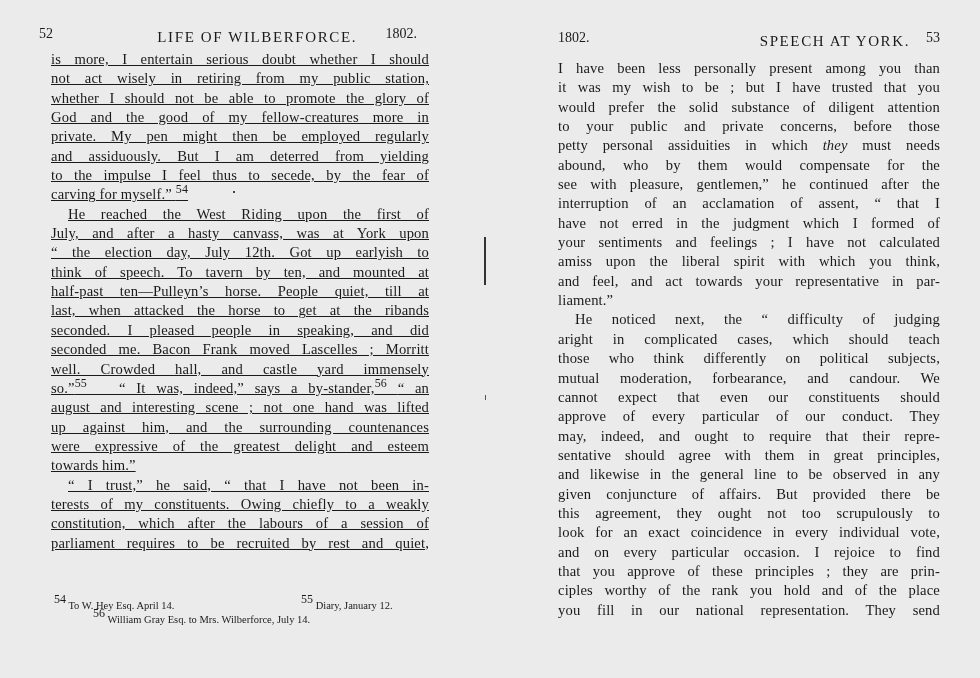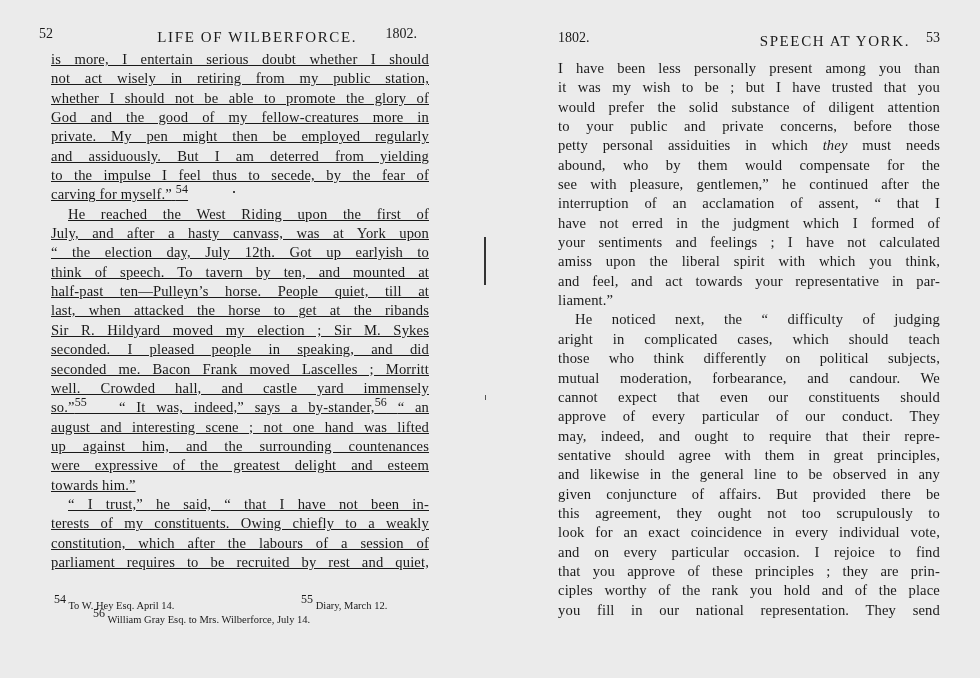--- a/index.html
+++ b/index.html
@@ -142,39 +142,38 @@
     <span class="line">private. My pen might then be employed regularly</span>
     <span class="line">and assiduously. But I am deterred from yielding</span>
     <span class="line">to the impulse I feel thus to secede, by the fear of</span>
     <span class="line last"><span>carving for myself.”</span> <sup class="fn">54</sup></span>
     <span class="line indent">He reached the West Riding upon the first of</span>
     <span class="line">July, and after a hasty canvass, was at York upon</span>
     <span class="line">“ the election day, July 12th. Got up earlyish to</span>
     <span class="line">think of speech. To tavern by ten, and mounted at</span>
     <span class="line">half-past ten—Pulleyn’s horse. People quiet, till at</span>
     <span class="line">last, when attacked the horse to get at the ribands</span>
-    <span class="line">Sir R. Hildyard moved my election ; Sir M. Sykes</span>
     <span class="line">seconded. I pleased people in speaking, and did</span>
     <span class="line">seconded me. Bacon Frank moved Lascelles ; Morritt</span>
     <span class="line">well. Crowded hall, and castle yard immensely</span>
     <span class="line"><span>so.”</span><sup class="fn">55</sup> &nbsp; <span>“ It was, indeed,” says a by-stander,</span><sup class="fn">56</sup> <span>“ an</span></span>
     <span class="line">august and interesting scene ; not one hand was lifted</span>
     <span class="line">up against him, and the surrounding countenances</span>
     <span class="line">were expressive of the greatest delight and esteem</span>
     <span class="line last">towards him.”</span>
     <span class="line indent">“ I trust,” he said, “ that I have not been in-</span>
     <span class="line">terests of my constituents. Owing chiefly to a weakly</span>
     <span class="line">constitution, which after the labours of a session of</span>
     <span class="line">parliament requires to be recruited by rest and quiet,</span>
   </div>
 
   <div class="footnotes">
     <div class="fn-row">
       <span class="fn-a"><sup class="fn">54</sup> <span>To W. Hey Esq. April 14.</span></span>
-      <span class="fn-b"><sup class="fn">55</sup> <span>Diary, March 12.</span></span>
+      <span class="fn-b"><sup class="fn">55</sup> <span>Diary, January 12.</span></span>
     </div>
     <div class="fn-row">
       <span class="fn-c"><sup class="fn">56</sup> <span>William Gray Esq. to Mrs. Wilberforce, July 14.</span></span>
     </div>
   </div>
 </div>
 
 <div class="stray-dot"></div>
 <div class="gutter-mark"></div>
 <div class="gutter-dot"></div>

